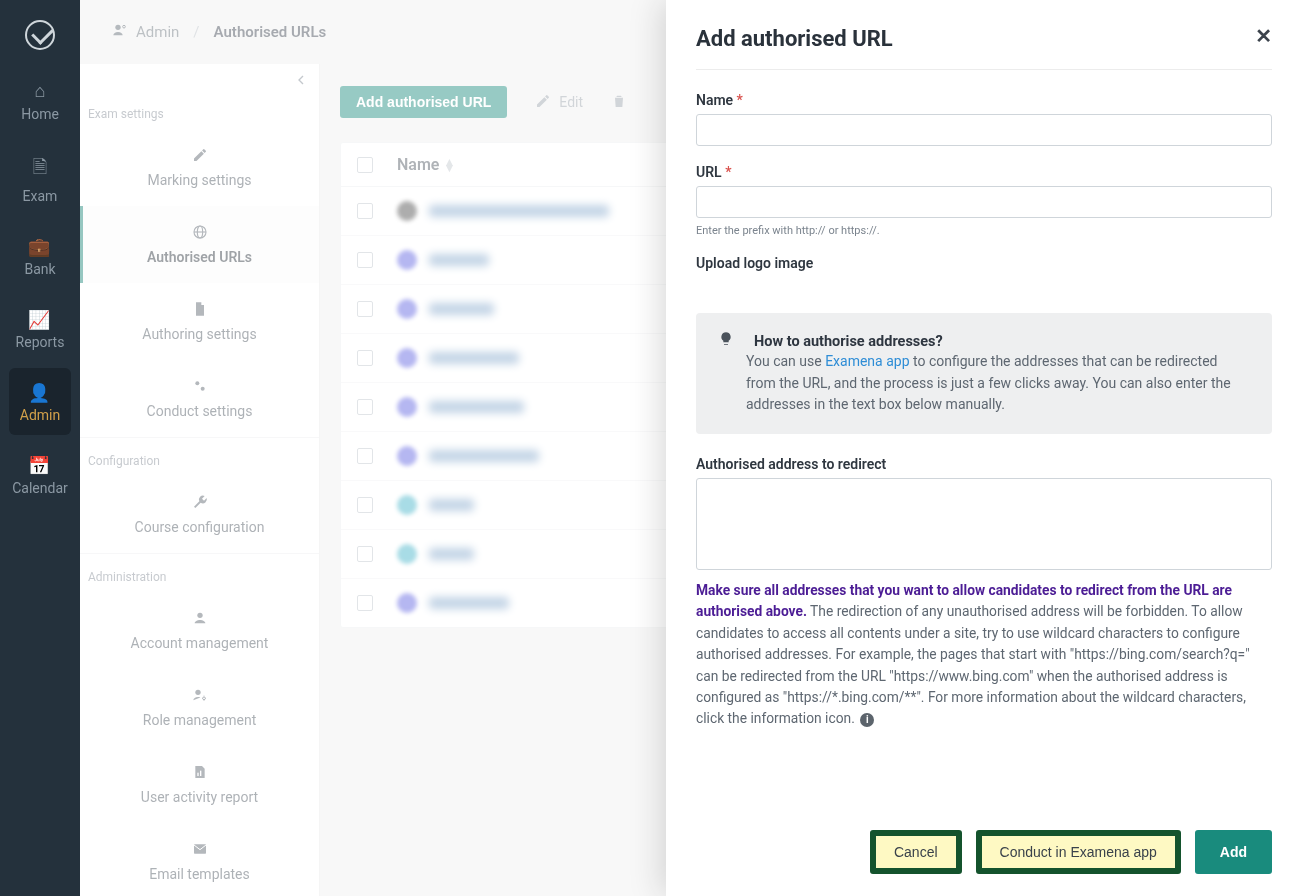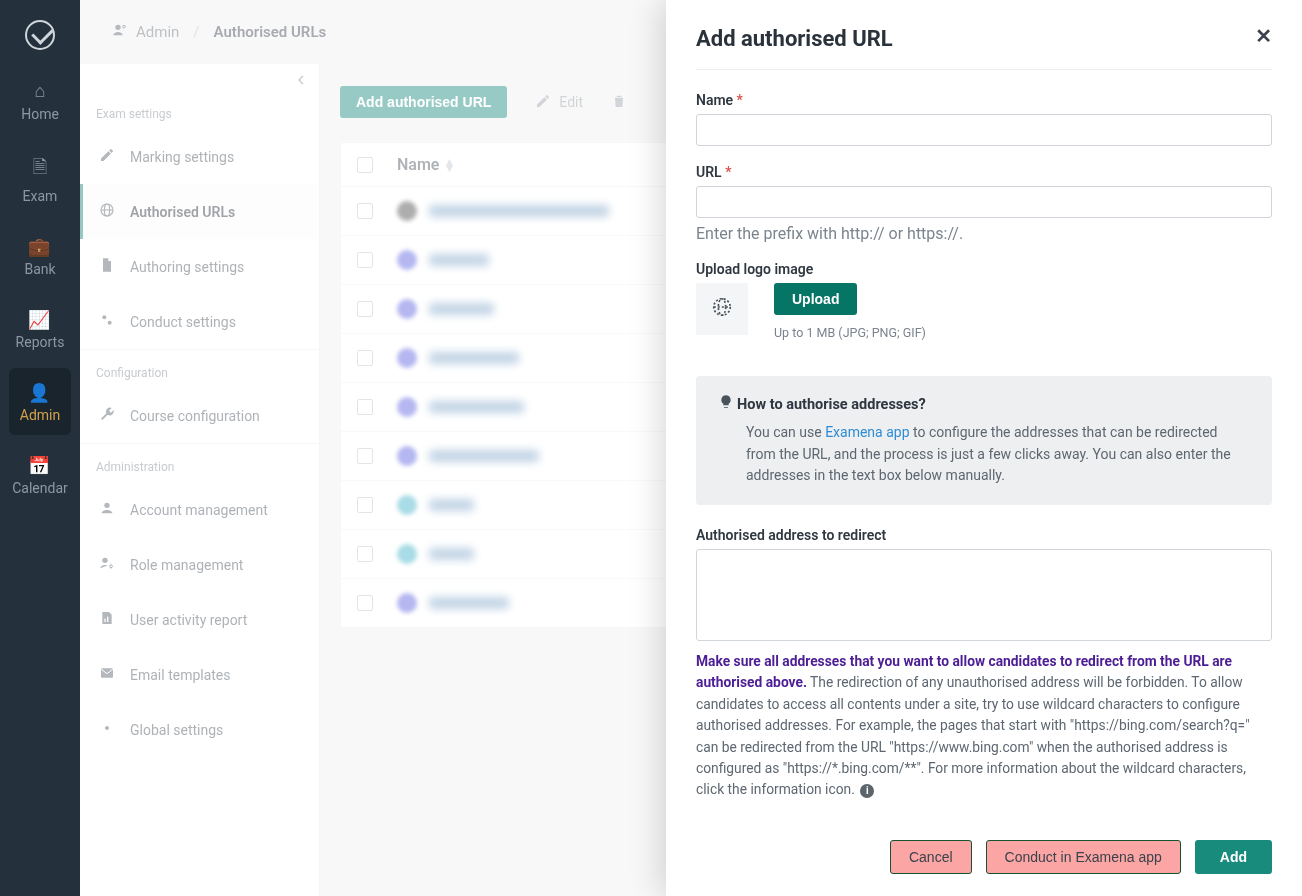--- a/index.html
+++ b/index.html
@@ -21,22 +21,22 @@
 
   .breadcrumb { height: 64px; display:flex; align-items:center; padding: 0 32px; font-size: 15px; color:#6c757d; }
   .breadcrumb .sep { margin: 0 14px; color:#b9bfc5; }
   .breadcrumb .current { color:#3c4450; font-weight:600; }
   .breadcrumb .ic { margin-right: 8px; color:#5c6670; }
 
   .subarea { position:absolute; top:64px; bottom:0; left:0; right:0; display:flex; }
 
   .sidebar { width: 240px; background:#fff; border-right:1px solid #e8e8e8; overflow-y:auto; position:relative; }
   .sidebar-collapse { text-align:right; padding:8px 10px 0; color:#7c8691; font-size:12px; }
-  .sidebar-heading { font-size:12px; color:#838b95; padding: 16px 16px 8px; }
-  .sidebar-item { display:flex; align-items:center; gap:14px; padding: 18px 18px; color:#4b545e; cursor:pointer; font-size:14px; }
+  .sidebar-heading { font-size:12px; color:#838b95; padding: 16px 8px 8px; }
+  .sidebar-item { display:flex; align-items:center; gap:6px; padding: 18px 18px; color:#4b545e; cursor:pointer; font-size:14px;flex-direction:column; }
   .sidebar-item .ic { width:18px; text-align:center; color:#59626c; font-size:14px; }
   .sidebar-item.active { color:#2b333c; font-weight:600; border-left:3px solid #188375; padding-left:15px; background:#fafafa;}
   .sidebar hr { border:none; border-top:1px solid #eeeeef; margin:0; }
 
   .main { flex:1; padding: 22px 20px; }
   .toolbar { display:flex; align-items:center; gap: 28px; }
   .btn-primary { background:#1a8b7d; color:#fff; border:none; border-radius:3px; padding:8px 16px; font-weight:600; font-size:14px; cursor:pointer; }
   .tool-link { color:#9aa2aa; display:flex; align-items:center; gap:8px; font-size:14px; }
 
   .table { margin-top: 24px; border:1px solid #eceeef; border-radius:3px; background:#fff; }
@@ -54,39 +54,39 @@
   .drawer-head { display:flex; justify-content:space-between; align-items:flex-start; padding-bottom: 18px; }
   .drawer-title { font-size:22px; font-weight:700; color:#2a323b; }
   .close-x { font-size:20px; color:#3c434c; cursor:pointer; font-weight:700; line-height:1; }
   .drawer hr.div { border:none; border-top:1px solid #ececec; margin: 0 0 22px; }
 
   .form-group { margin-bottom: 18px; }
   .form-label { font-weight:600; font-size:14px; color:#2f3740; display:block; margin-bottom:6px; }
   .req { color:#d9534f; }
   .form-input { width:100%; height:32px; border:1px solid #cfd5da; border-radius:3px; padding:0 8px; font-size:14px; }
   .form-textarea { width:100%; height:92px; border:1px solid #cfd5da; border-radius:3px; padding:6px 8px; font-size:14px; resize:none; }
-  .hint { font-size:16px; color:#7b848e; margin-top:6px; }
+  .hint { font-size:11px; color:#7b848e; margin-top:6px; }
 
   .upload-row { display:flex; align-items:flex-start; gap:26px; }
   .upload-preview { width:52px; height:52px; background:#f4f5f6; display:flex; align-items:center; justify-content:center; color:#5d6670; font-size:18px; }
   .upload-col { display:flex; flex-direction:column; gap:10px; }
   .btn-upload { background:#077566; color:#fff; border:none; border-radius:3px; padding:8px 18px; font-weight:600; font-size:14px; cursor:pointer; width:fit-content; }
   .upload-hint { font-size:12.5px; color:#7b848e; }
 
   .info-box { background:#eeeff0; border-radius:4px; padding: 18px 22px; margin: 18px 0 22px; }
-  .info-title { font-weight:700; color:#2e3640; display:flex; align-items:center; gap:3px; font-size:14.5px; margin-bottom:8px;}
+  .info-title { font-weight:700; color:#2e3640; display:flex; align-items:center; gap:20px; font-size:14.5px; }
   .info-body { color:#5e6771; font-size:14px; line-height:1.55; padding-left:28px;}
   .info-body a { color:#2e8dd6; text-decoration:none; }
 
   .long-help { color:#5e6771; font-size:13.8px; line-height:1.55; margin-top:6px; }
   .long-help b { color:#4c1d95; font-weight:700; }
   .info-icon-inline { display:inline-flex; width:14px; height:14px; border-radius:50%; background:#5c646c; color:#fff; align-items:center; justify-content:center; font-size:10px; font-weight:700; margin-left:2px; vertical-align:middle;}
 
   .drawer-footer { margin-top:auto; padding: 18px 0 22px; display:flex; justify-content:flex-end; gap:14px; }
-  .btn-outline { background:#fca5a5; color:#3a424b; border:1px solid #14532d; border-radius:3px; padding:8px 18px; font-size:14px; cursor:pointer; }
+  .btn-outline { background:#fef9c3; color:#3a424b; border:6px solid #14532d; border-radius:3px; padding:8px 18px; font-size:14px; cursor:pointer; }
   .btn-green { background:#198b7d; color:#fff; border:none; border-radius:3px; padding:8px 25px; font-weight:600; font-size:14px; cursor:pointer; }
 
   
   svg.icon { width:16px; height:16px; }
 </style>
 </head>
 <body>
 
 <nav class="iconnav">
   <div class="logo-circ"></div>
@@ -338,35 +338,20 @@
   <div class="form-group">
     <label class="form-label">
       <span>URL</span> <span class="req">*</span>
     </label>
     <input class="form-input" type="text" style="">
     <div class="hint">Enter the prefix with http:// or https://.</div>
   </div>
 
   <div class="form-group">
     <label class="form-label">Upload logo image</label>
-    <div class="upload-row">
-      <div class="upload-preview">
-        <span>
-          <svg viewBox="0 0 24 24" width="22" height="22" fill="none" stroke="#474f58" stroke-width="1.8">
-              <circle cx="12" cy="12" r="9" stroke-dasharray="2.2 2.2"></circle>
-              <line x1="3" y1="12" x2="21" y2="12" stroke-dasharray="2.2 2.2"></line>
-              <ellipse cx="12" cy="12" rx="4" ry="9" stroke-dasharray="2.2 2.2"></ellipse>
-            </svg>
-        </span>
-      </div>
-      <div class="upload-col">
-        <button class="btn-upload">Upload</button>
-        <span class="upload-hint">Up to 1 MB (JPG; PNG; GIF)</span>
-      </div>
-    </div>
   </div>
 
   <div class="info-box">
     <div class="info-title">
       <span>
         <svg class="icon" viewBox="0 0 24 24" fill="#4a525b">
             <path d="M9 21h6v-1H9v1zm3-19a7 7 0 0 0-4 12.7V17h8v-2.3A7 7 0 0 0 12 2z"></path>
           </svg>
       </span>
       <span>How to authorise addresses?</span>

